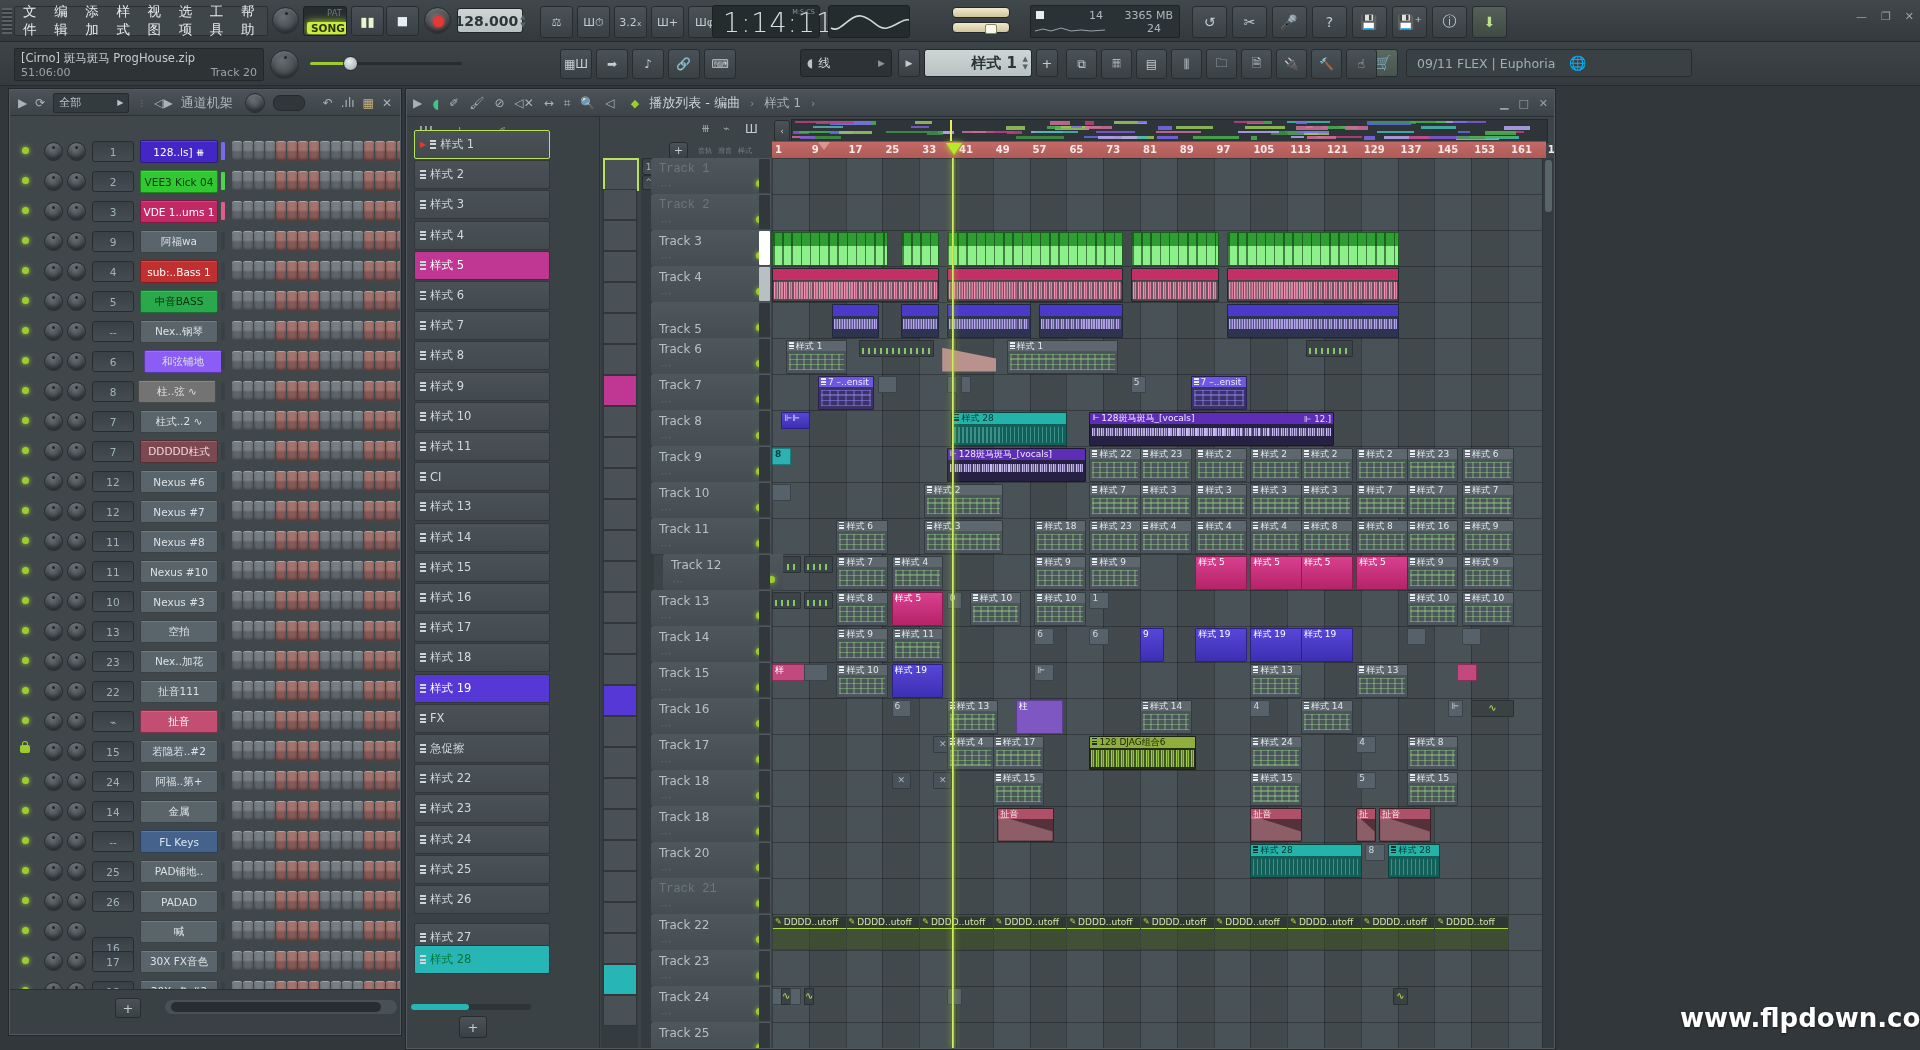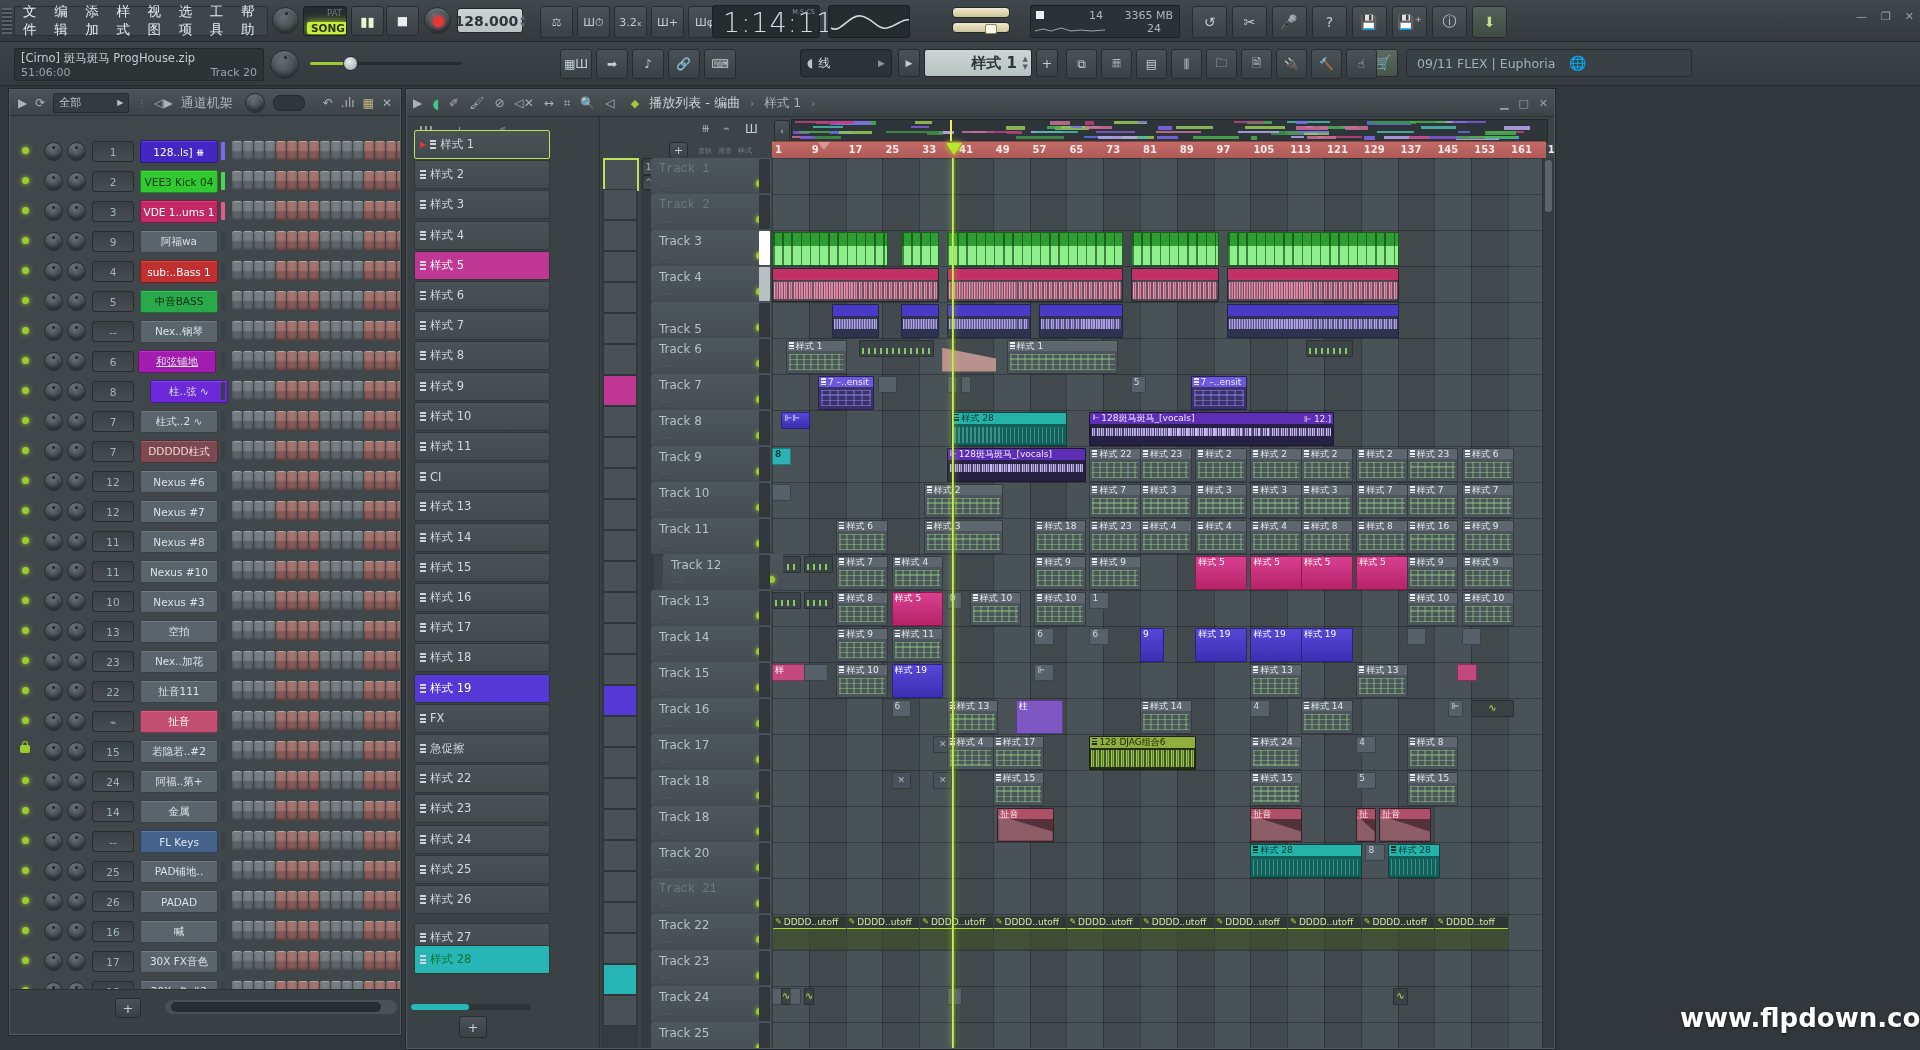--- a/index.html
+++ b/index.html
@@ -439,21 +439,21 @@
         </div>
         <div style="position: absolute; left: 0px; top: 230px; width: 100%; height: 30px;">
           <div class="led" style="position: absolute; left: 12px; top: 11px;"></div>
           <div class="knobc" style="position: absolute; left: 34px; top: 6px; width: 17px; height: 17px;">
             <div class="knob-dot" style="left: 7px; top: 3px;"></div>
           </div>
           <div class="knobc" style="position: absolute; left: 57px; top: 6px; width: 17px; height: 17px;">
             <div class="knob-dot" style="left: 7px; top: 3px;"></div>
           </div>
           <div class="numbox" style="position: absolute; left: 82px; top: 5px; width: 40px; height: 19px;">6</div>
-          <div class="chname" style="position: absolute; left: 128px; top: 4px; width: 76px; background: #a21caf; color: rgb(219, 226, 230); text-decoration: underline;">和弦铺地</div>
+          <div class="chname" style="position: absolute; left: 134px; top: 4px; width: 76px; background: #8b5cf6; color: rgb(219, 226, 230);">和弦铺地</div>
           <div class="meterbar" style="position: absolute; left: 211px; top: 6px; height: 18px; background: rgb(57, 65, 71);"></div>
           <div class="step" style="position: absolute; left: 222px; top: 5px;"></div>
           <div class="step" style="position: absolute; left: 233px; top: 5px;"></div>
           <div class="step" style="position: absolute; left: 244px; top: 5px;"></div>
           <div class="step" style="position: absolute; left: 255px; top: 5px;"></div>
           <div class="step r" style="position: absolute; left: 266px; top: 5px;"></div>
           <div class="step r" style="position: absolute; left: 277px; top: 5px;"></div>
           <div class="step r" style="position: absolute; left: 288px; top: 5px;"></div>
           <div class="step r" style="position: absolute; left: 299px; top: 5px;"></div>
           <div class="step" style="position: absolute; left: 310px; top: 5px;"></div>
@@ -467,21 +467,21 @@
         </div>
         <div style="position: absolute; left: 0px; top: 260px; width: 100%; height: 30px;">
           <div class="led" style="position: absolute; left: 12px; top: 11px;"></div>
           <div class="knobc" style="position: absolute; left: 34px; top: 6px; width: 17px; height: 17px;">
             <div class="knob-dot" style="left: 7px; top: 3px;"></div>
           </div>
           <div class="knobc" style="position: absolute; left: 57px; top: 6px; width: 17px; height: 17px;">
             <div class="knob-dot" style="left: 7px; top: 3px;"></div>
           </div>
           <div class="numbox" style="position: absolute; left: 82px; top: 5px; width: 40px; height: 19px;">8</div>
-          <div class="chname" style="position: absolute; left: 140px; top: 4px; width: 76px; background: #6d28d9; color: rgb(219, 226, 230);">柱..弦 ∿</div>
+          <div class="chname" style="position: absolute; left: 128px; top: 4px; width: 76px; background: #737373; color: rgb(219, 226, 230);">柱..弦 ∿</div>
           <div class="meterbar" style="position: absolute; left: 211px; top: 6px; height: 18px; background: rgb(57, 65, 71);"></div>
           <div class="step" style="position: absolute; left: 222px; top: 5px;"></div>
           <div class="step" style="position: absolute; left: 233px; top: 5px;"></div>
           <div class="step" style="position: absolute; left: 244px; top: 5px;"></div>
           <div class="step" style="position: absolute; left: 255px; top: 5px;"></div>
           <div class="step r" style="position: absolute; left: 266px; top: 5px;"></div>
           <div class="step r" style="position: absolute; left: 277px; top: 5px;"></div>
           <div class="step r" style="position: absolute; left: 288px; top: 5px;"></div>
           <div class="step r" style="position: absolute; left: 299px; top: 5px;"></div>
           <div class="step" style="position: absolute; left: 310px; top: 5px;"></div>
@@ -972,21 +972,21 @@
           <div class="step r" style="position: absolute; left: 387px; top: 5px;"></div>
         </div>
         <div style="position: absolute; left: 0px; top: 800px; width: 100%; height: 30px;">
           <div class="led" style="position: absolute; left: 12px; top: 11px;"></div>
           <div class="knobc" style="position: absolute; left: 34px; top: 6px; width: 17px; height: 17px;">
             <div class="knob-dot" style="left: 7px; top: 3px;"></div>
           </div>
           <div class="knobc" style="position: absolute; left: 57px; top: 6px; width: 17px; height: 17px;">
             <div class="knob-dot" style="left: 7px; top: 3px;"></div>
           </div>
-          <div class="numbox" style="position: absolute; left: 82px; top: 5px; width: 40px; height: 19px;">16</div>
+          <div class="numbox" style="position: absolute; left: 82px; top: 21px; width: 40px; height: 19px;">16</div>
           <div class="chname" style="position: absolute; left: 130px; top: 4px; width: 76px; background: rgb(89, 100, 107); color: rgb(219, 226, 230);">喊</div>
           <div class="meterbar" style="position: absolute; left: 211px; top: 6px; height: 18px; background: rgb(57, 65, 71);"></div>
           <div class="step" style="position: absolute; left: 222px; top: 5px;"></div>
           <div class="step" style="position: absolute; left: 233px; top: 5px;"></div>
           <div class="step" style="position: absolute; left: 244px; top: 5px;"></div>
           <div class="step" style="position: absolute; left: 255px; top: 5px;"></div>
           <div class="step r" style="position: absolute; left: 266px; top: 5px;"></div>
           <div class="step r" style="position: absolute; left: 277px; top: 5px;"></div>
           <div class="step r" style="position: absolute; left: 288px; top: 5px;"></div>
           <div class="step r" style="position: absolute; left: 299px; top: 5px;"></div>

